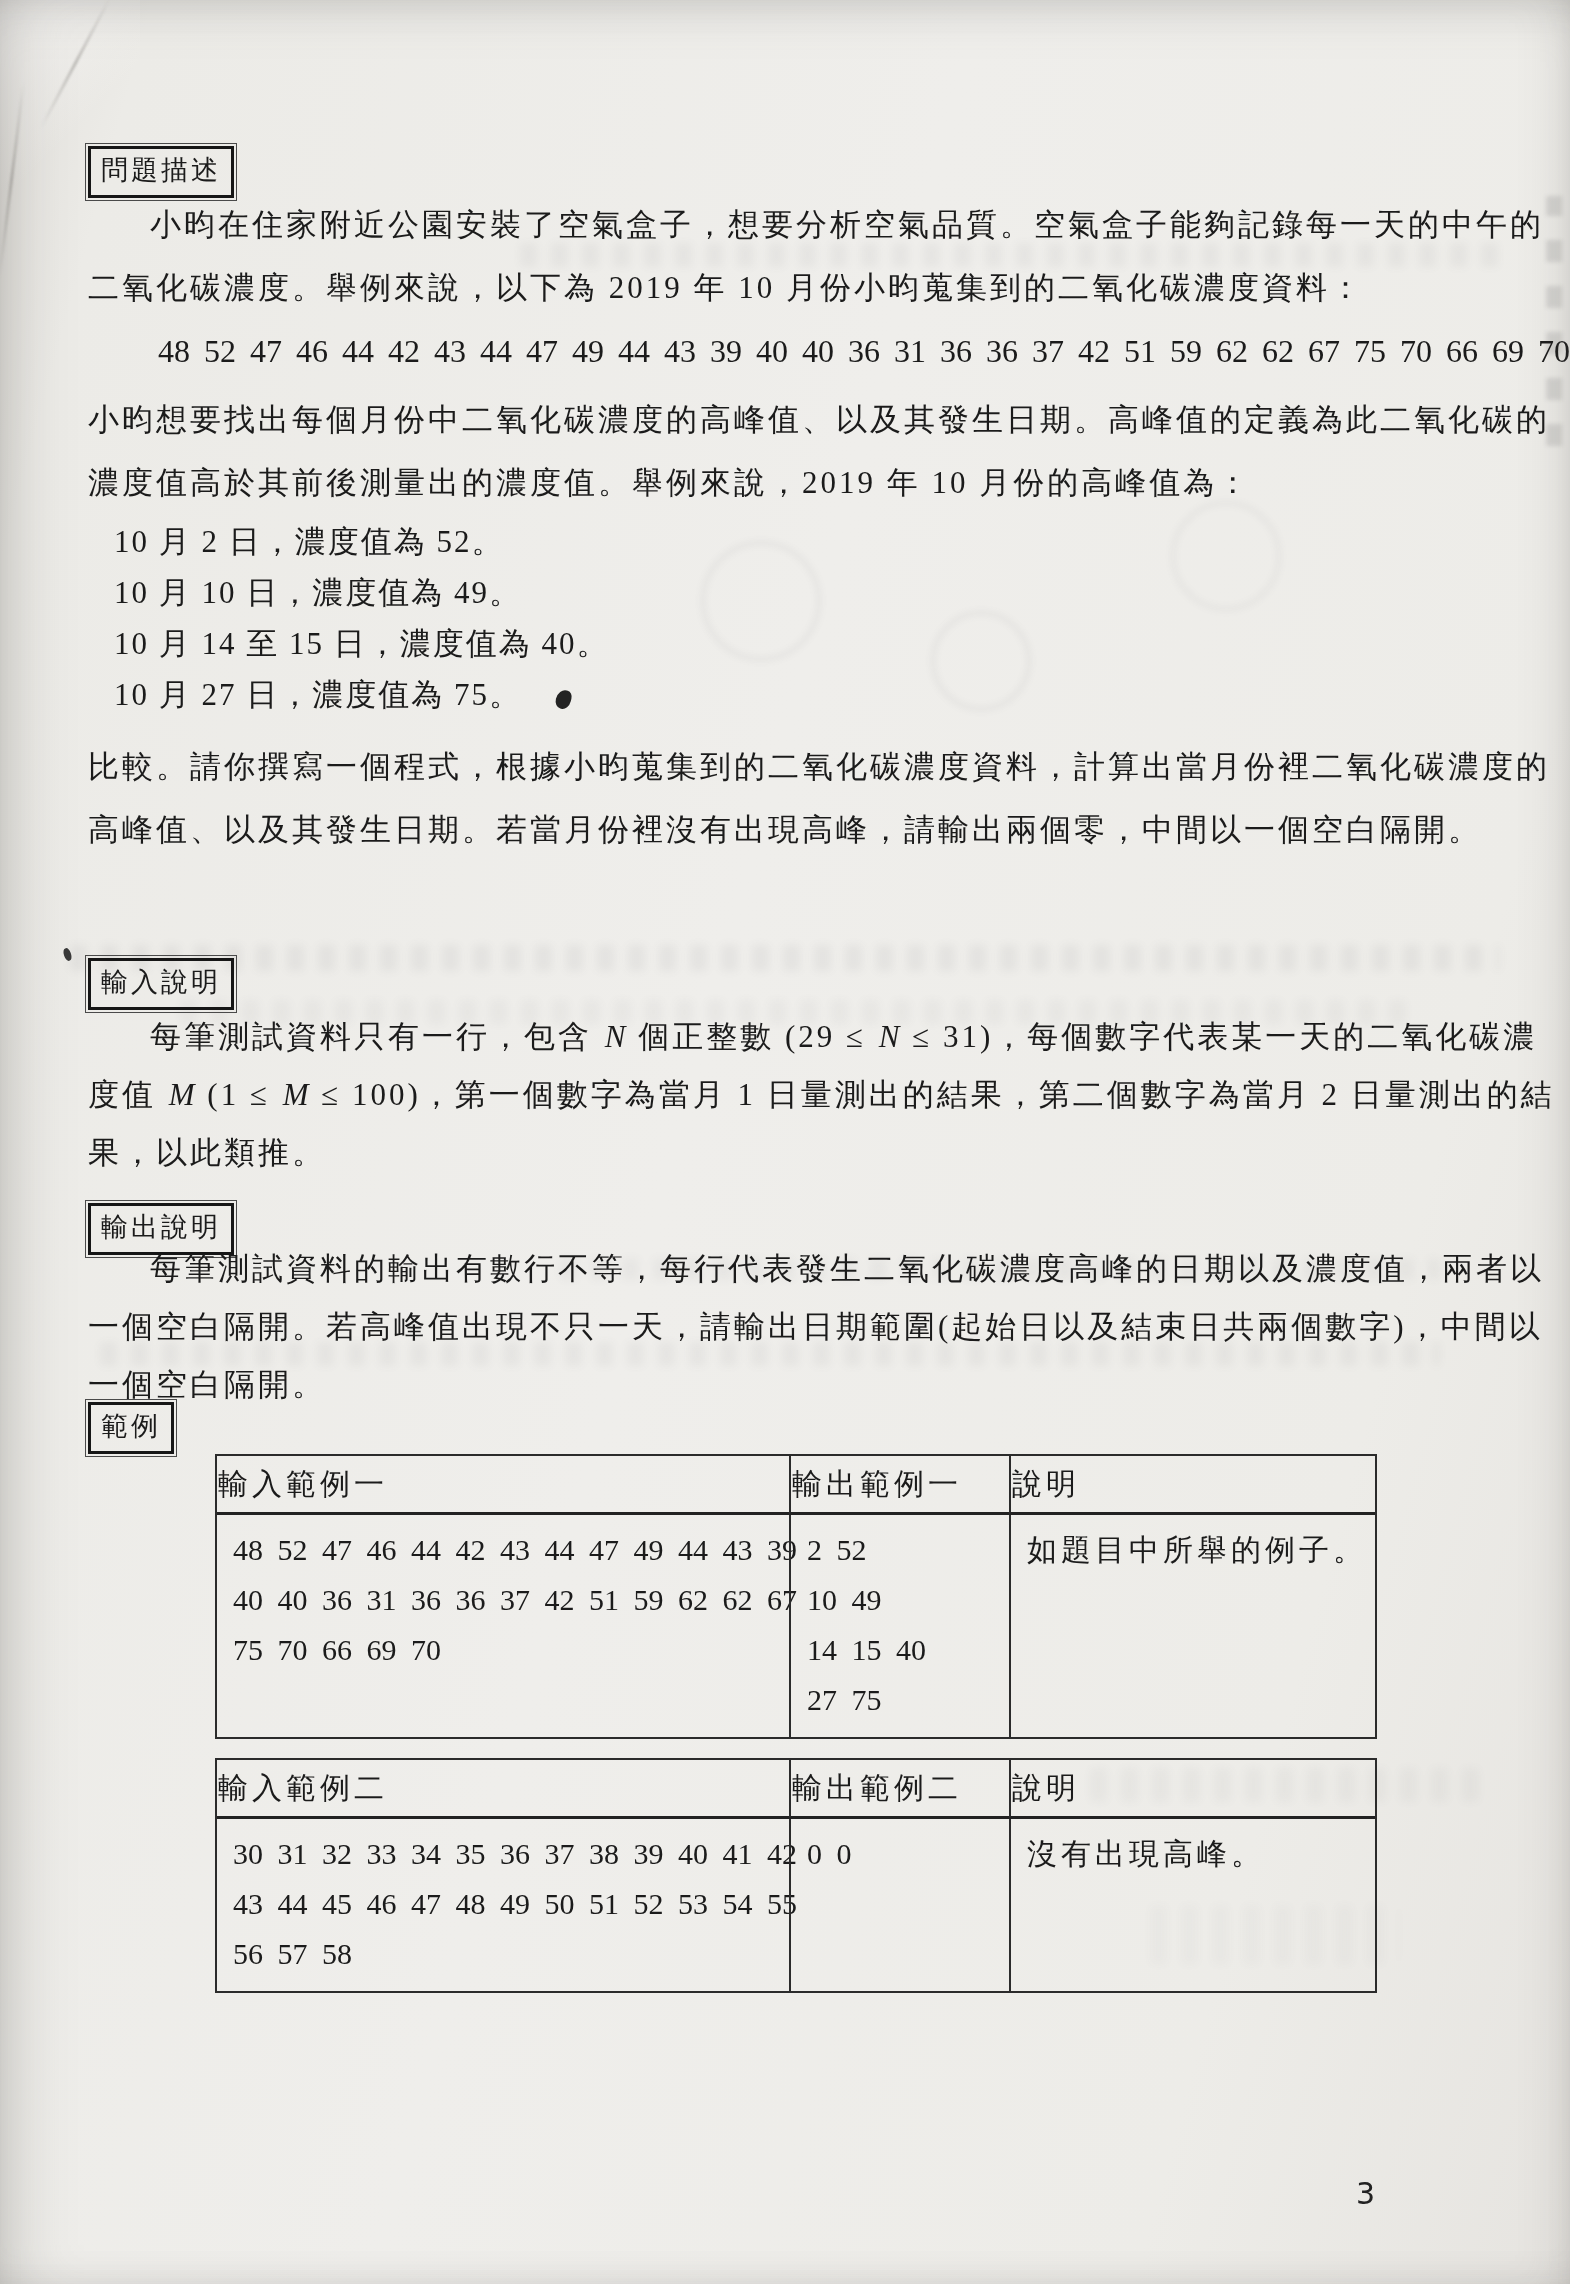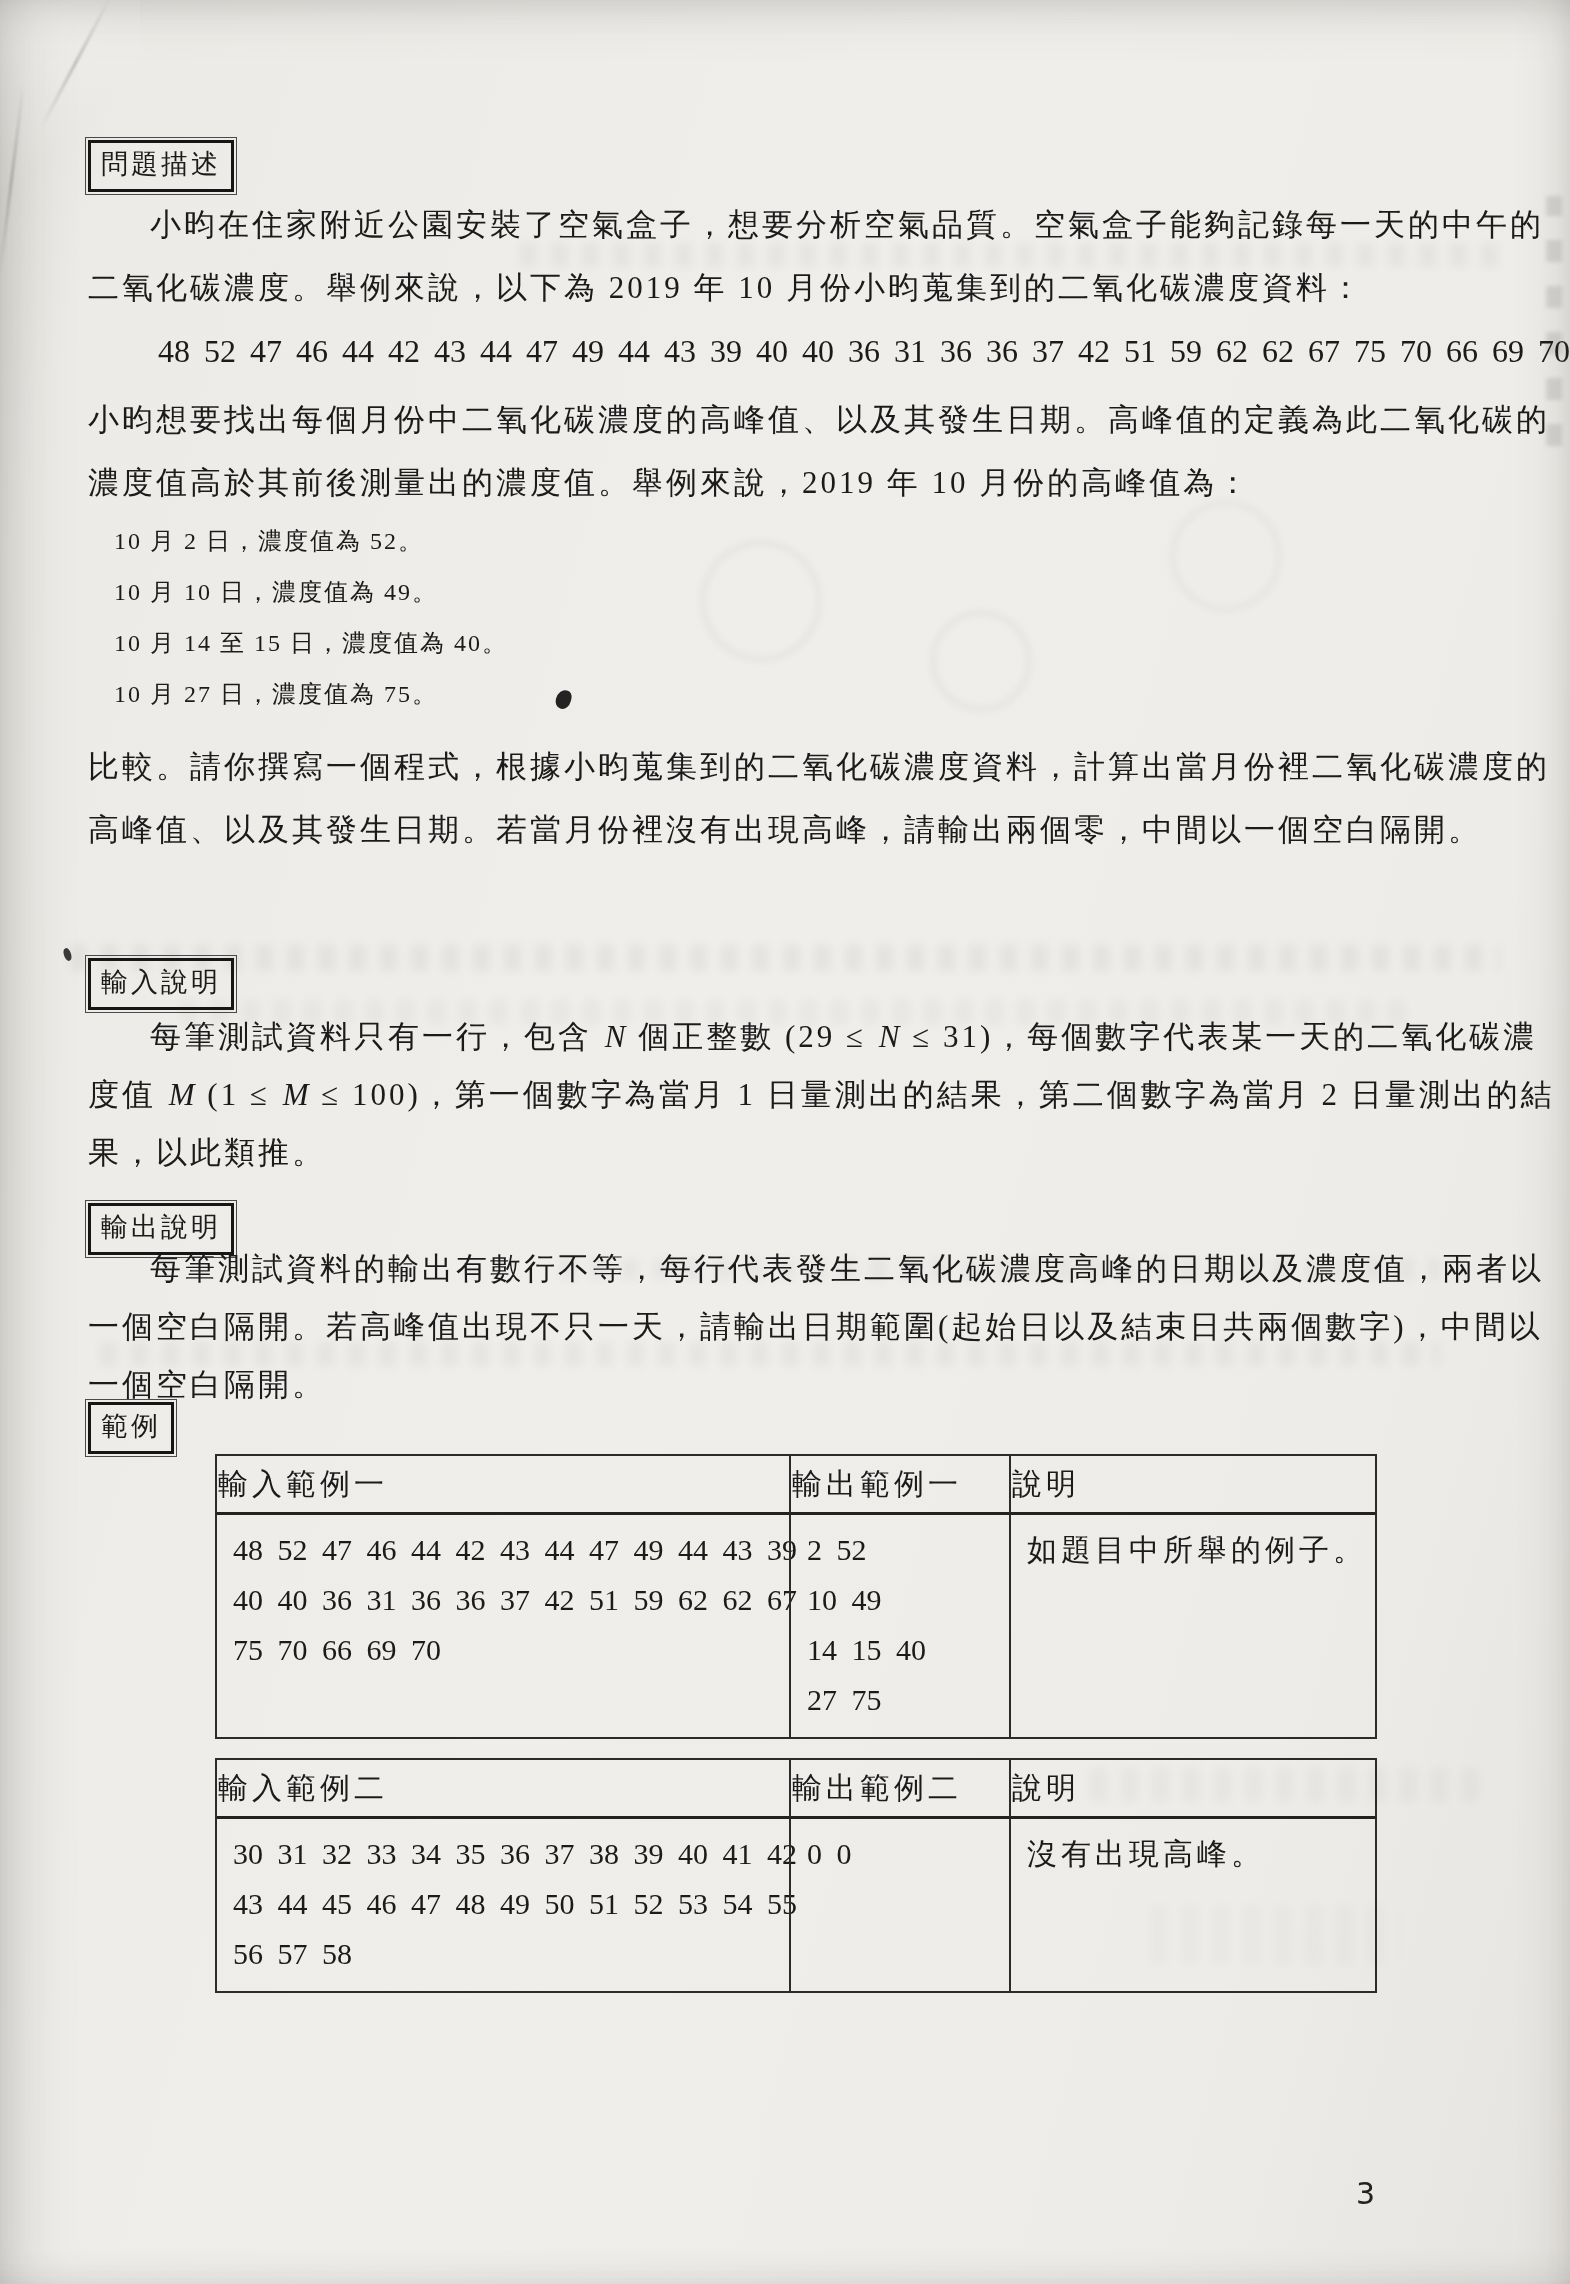--- a/index.html
+++ b/index.html
@@ -40,21 +40,21 @@
   }
   .para{position:absolute;left:88px;width:1470px;font-size:31px;letter-spacing:3px;}
   .para .line{white-space:nowrap;}
   .lh63 .line{height:63px;line-height:63px;}
   .lh58 .line{height:58px;line-height:58px;}
   .lh51 .line{height:51px;line-height:51px;}
   .indent{padding-left:62px;}
   .nums{letter-spacing:0;word-spacing:7px;}
   .dataline{position:absolute;left:158px;top:320px;height:63px;line-height:63px;
     font-size:32px;white-space:nowrap;word-spacing:6px;}
-  .peaks{position:absolute;left:114px;top:516px;font-size:24px;letter-spacing:2px;}
+  .peaks{position:absolute;left:114px;top:516px;font-size:31px;letter-spacing:2px;}
   .var{font-style:italic;letter-spacing:0;padding:0 2px;}
   .extable{
     position:absolute;left:215px;width:1158px;
     display:grid;grid-template-columns:572px 220px 366px;
     border:2px solid #2b2b2b;
   }
   .hcell{
     height:56px;line-height:56px;padding-left:1px;
     font-size:30px;letter-spacing:4px;white-space:nowrap;
     border-bottom:3px solid #222;
@@ -97,21 +97,21 @@
   <div class="ghost" style="left:70px;top:945px;width:1430px;height:26px;opacity:.12;"></div>
   <div class="ghost" style="left:180px;top:1000px;width:1240px;height:24px;opacity:.08;"></div>
   <div class="ghost" style="left:560px;top:1258px;width:880px;height:22px;opacity:.09;"></div>
   <div class="ghost" style="left:100px;top:1342px;width:1340px;height:24px;opacity:.10;"></div>
   <div class="ghost" style="left:1090px;top:1768px;width:390px;height:34px;opacity:.08;"></div>
   <div class="ghost" style="left:1150px;top:1905px;width:250px;height:60px;opacity:.05;"></div>
   <div class="speck" style="left:64px;top:948px;width:7px;height:13px;"></div>
   <div class="blot" style="left:556px;top:690px;width:15px;height:19px;"></div>
 
 
-  <div class="secbox" style="top:140px;">
+  <div class="secbox" style="top:146px;">
     <span>問題描述</span>
   </div>
 
   <div class="para lh63" style="top:193px;">
     <div class="line indent">小昀在住家附近公園安裝了空氣盒子，想要分析空氣品質。空氣盒子能夠記錄每一天的中午的</div>
     <div class="line">二氧化碳濃度。舉例來說，以下為 2019 年 10 月份小昀蒐集到的二氧化碳濃度資料：</div>
   </div>
 
   <div class="dataline">48 52 47 46 44 42 43 44 47 49 44 43 39 40 40 36 31 36 36 37 42 51 59 62 62 67 75 70 66 69 70</div>
 

